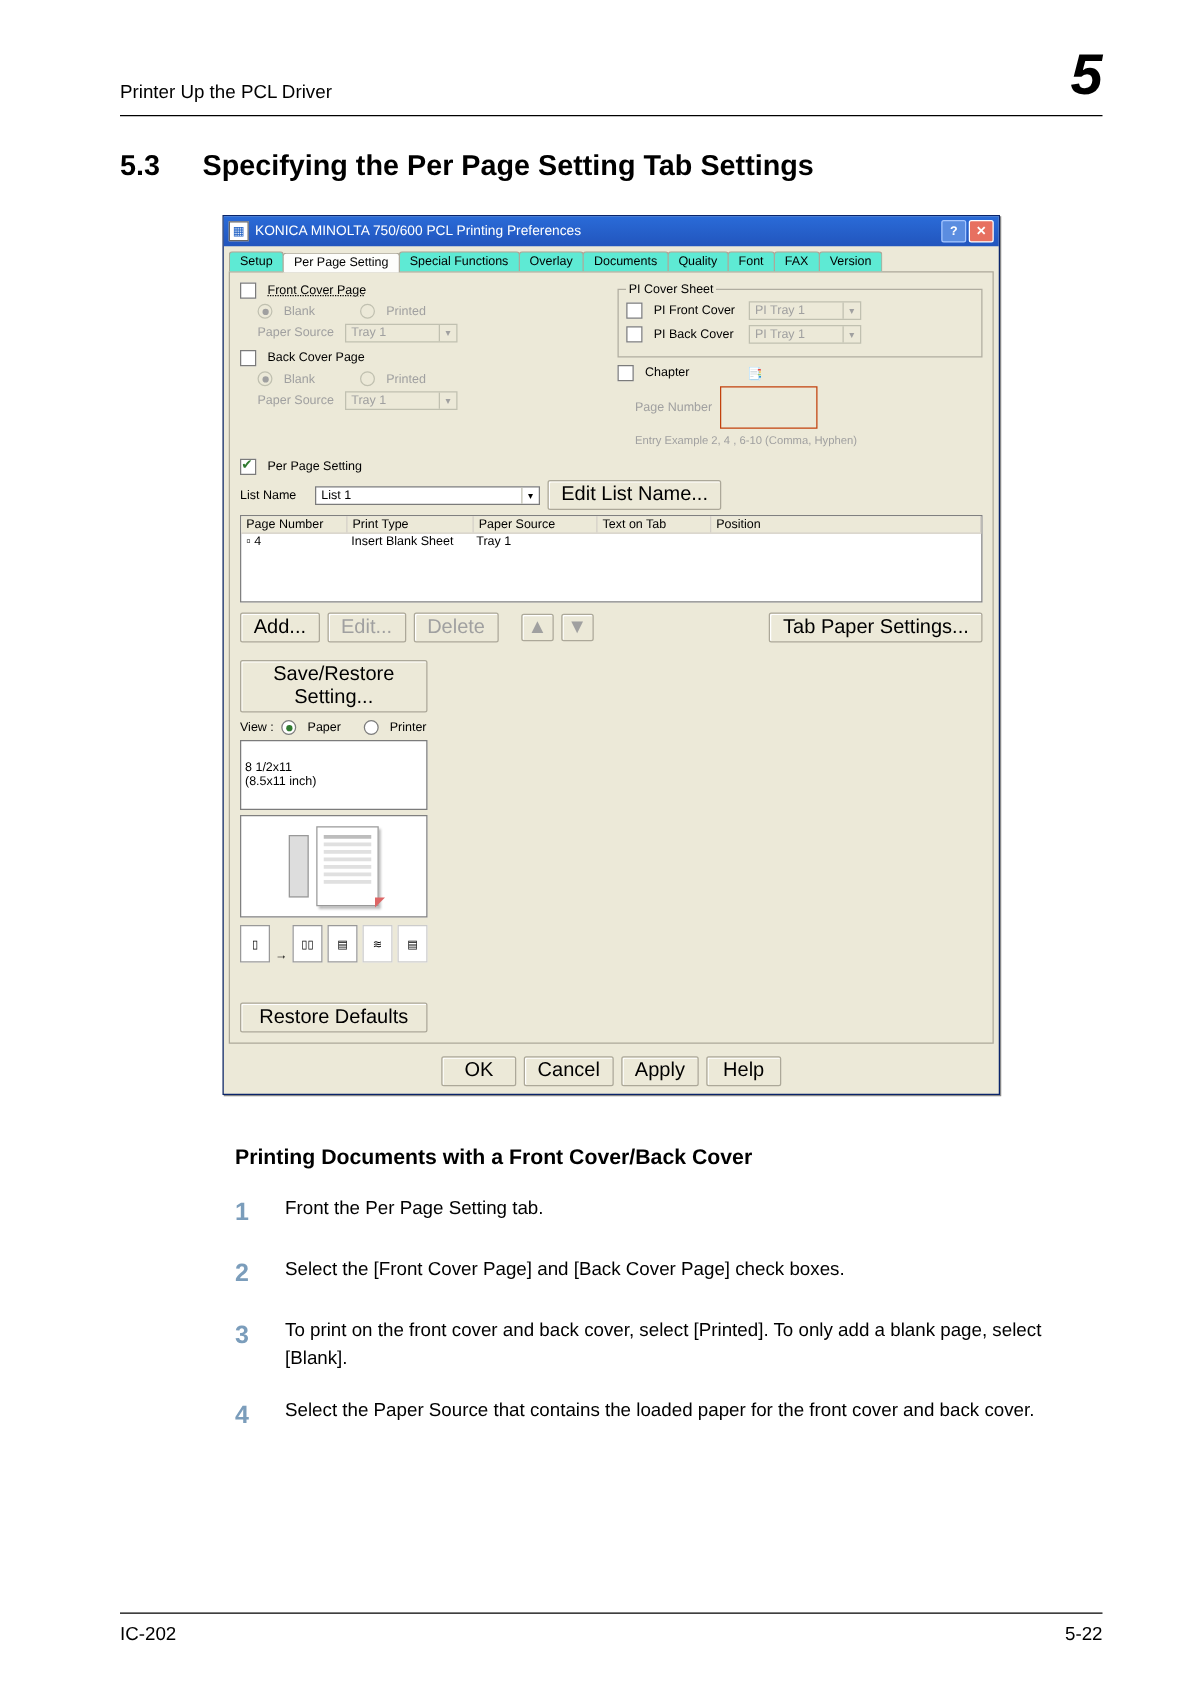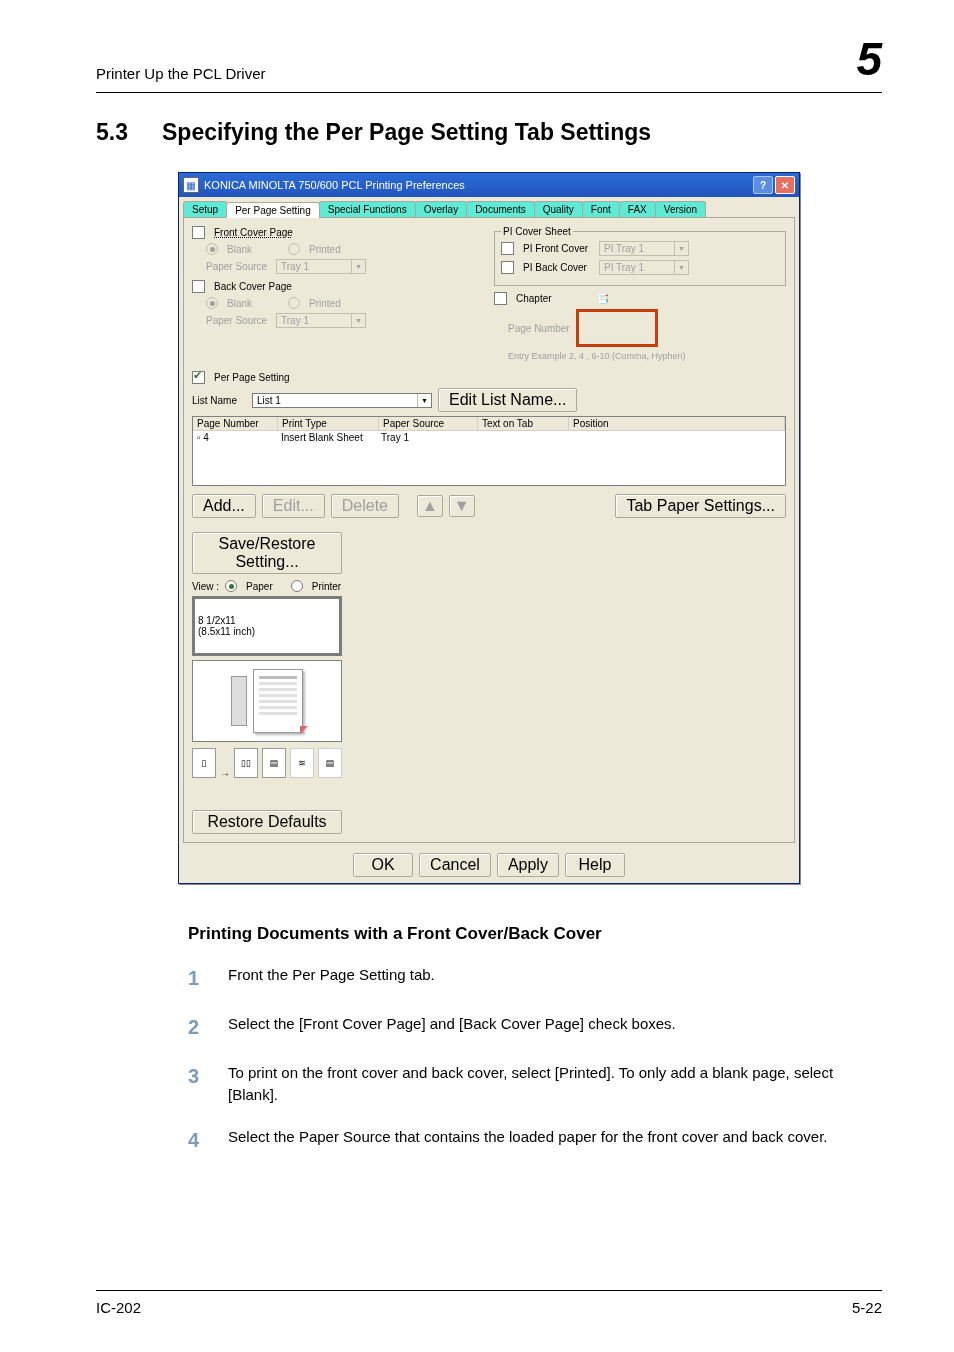--- a/index.html
+++ b/index.html
@@ -187,21 +187,21 @@
     color: #a0a0a0;
   }
   .dd.enabled { background: #fff; color: #000; border-color: #7b7b7b; }
   .dd .arrow {
     position: absolute; right: 0; top: 0; bottom: 0;
     width: 13px; border-left: 1px solid #c0c0b0;
     display: flex; align-items: center; justify-content: center;
     font-size: 8px;
   }
   .txtin {
-    border: 3px solid #c2410c;
+    border: 1px solid #c2410c;
     background: #ece9d8;
     padding: 16px 3px;
     color: #a0a0a0;
     display: inline-block;
     min-width: 55px;
   }
   .txtin.white { background: #fff; color: #000; border-color: #7b7b7b; }
 
   .row { display: flex; align-items: center; gap: 6px; margin-bottom: 4px; }
 

